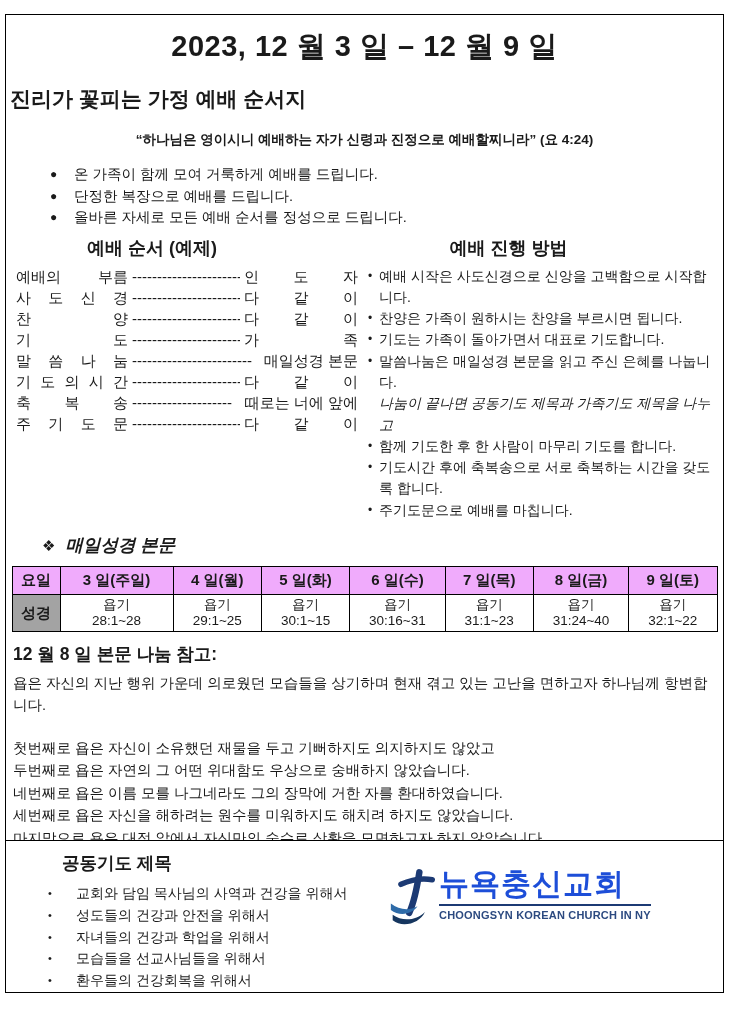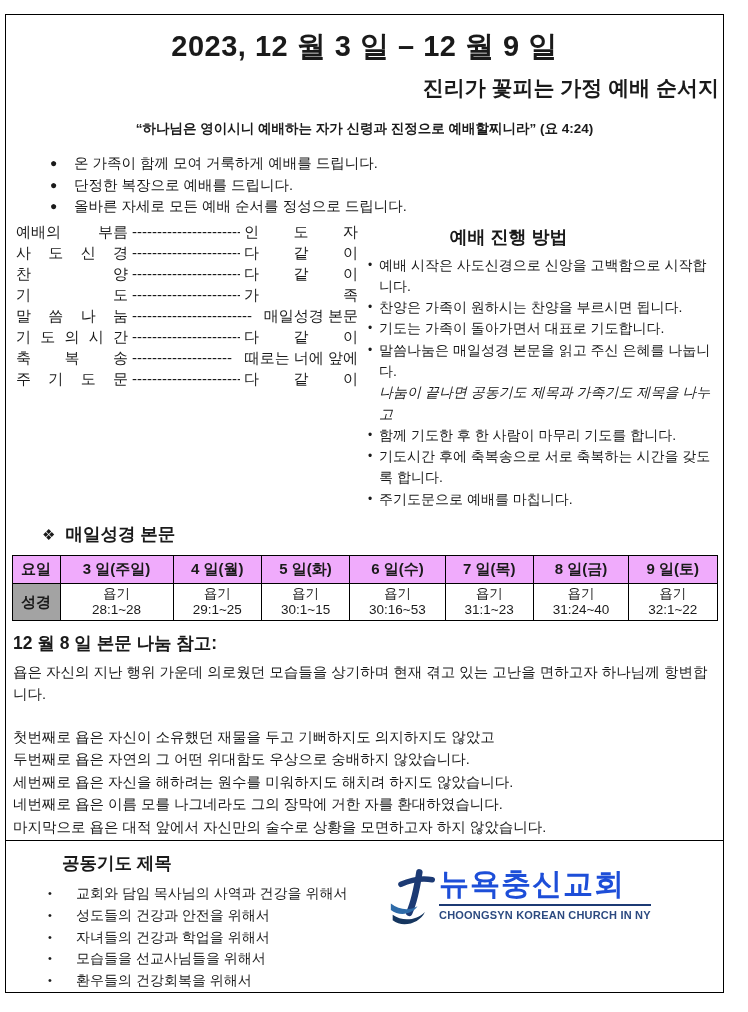--- a/index.html
+++ b/index.html
@@ -3,21 +3,21 @@
 <meta charset="utf-8">
 <style>
   * { box-sizing: border-box; margin: 0; padding: 0; }
   html,body { width: 748px; height: 1012px; background: #fff;
     font-family: "Liberation Sans", "DejaVu Sans", sans-serif; color: #1a1a1a; }
   .sheet { position: absolute; left: 5px; top: 14px; width: 719px; height: 979px;
     border: 1px solid #000; background: #fff; display: flex; flex-direction: column; }
   .main { height: 846px; overflow: hidden; padding: 0 4px; }
 
   .title { text-align: center; font-weight: bold; font-size: 29px; margin-top: 12px; letter-spacing: 0.5px; }
-  .subtitle { text-align: right; font-weight: bold; font-size: 21px; margin-top: 7px; }
+  .subtitle { text-align: left; font-weight: bold; font-size: 21px; margin-top: 18px; }
   .verse { text-align: center; font-weight: bold; font-size: 13.5px; margin-top: 18px; }
 
   .intro-list { margin-top: 15px; margin-left: 40px; }
   .intro-item { display: flex; font-size: 14.5px; line-height: 21.5px; }
   .intro-item .b { width: 24px; text-align: left; font-size: 12px; }
 
   .cols { display: flex; margin-top: 3px; }
   .col-left { width: 348px; flex-shrink: 0; padding-left: 6px; }
   .col-right { flex: 1; padding-left: 10px; }
   .col-head { font-weight: bold; font-size: 18px; text-align: center; margin: 4px 0 6px 0; }
@@ -27,21 +27,21 @@
   .order-row { display: flex; align-items: flex-end; font-size: 15px; line-height: 21px; }
   .order-label { width: 112px; flex-shrink: 0; text-align: justify; text-align-last: justify; }
   .order-dashes { flex: 1 1 auto; min-width: 0; overflow: hidden; white-space: nowrap; margin: 0 4px; }
   .order-value { flex-shrink: 0; white-space: nowrap; }
   .order-value.spread { width: 114px; text-align: justify; text-align-last: justify; }
 
   .method-item { display: flex; font-size: 14px; line-height: 21.3px; }
   .method-item .b { width: 11px; flex-shrink: 0; font-size: 12px; }
   .method-item.cont { padding-left: 11px; font-style: italic; }
 
-  .daily-head { font-weight: bold; font-size: 17.5px; margin: 12px 0 0 32px; }
+  .daily-head { font-weight: bold; font-size: 17.5px; margin: 12px 0 0 32px; font-style: italic; }
   .daily-head .diamond { font-size: 15px; margin-right: 10px; }
 
   table.scripture { border-collapse: collapse; margin: 9px auto 0 auto; width: 706px; }
   table.scripture th, table.scripture td { border: 1.5px solid #000; text-align: center; vertical-align: middle; }
   table.scripture th { background: #f0abfc; font-size: 15px; font-weight: bold; height: 28px; }
   table.scripture td { font-size: 13.5px; height: 37px; line-height: 16px; background: #fff; }
   table.scripture td.rowhead { background: #a3a3a3; font-weight: bold; font-size: 15px; }
   .c0 { width: 48px; }
 
   .notes { margin-top: 10px; padding-left: 3px; }
@@ -81,20 +81,21 @@
           <span>단정한 복장으로 예배를 드립니다.</span>
         </div>
       <div class="intro-item">
           <span class="b">●</span>
           <span>올바른 자세로 모든 예배 순서를 정성으로 드립니다.</span>
         </div>
     </div>
 
     <div class="cols">
       <div class="col-left">
+        <div class="col-head">예배 순서 (예제)</div>
 
         <div class="order-row">
           <span class="order-label">예배의 부름</span>
           <span class="order-dashes">------------------------</span>
           <span class="order-value spread">인 도 자</span>
         </div>
         <div class="order-row">
           <span class="order-label">사 도 신 경</span>
           <span class="order-dashes">------------------------</span>
           <span class="order-value spread">다 같 이</span>
@@ -192,21 +193,21 @@
         <td>
               <div>욥기</div>
               <div>29:1~25</div>
             </td>
         <td>
               <div>욥기</div>
               <div>30:1~15</div>
             </td>
         <td>
               <div>욥기</div>
-              <div>30:16~53</div>
+              <div>30:16~31</div>
             </td>
         <td>
               <div>욥기</div>
               <div>31:1~23</div>
             </td>
         <td>
               <div>욥기</div>
               <div>31:24~40</div>
             </td>
         <td>
@@ -216,22 +217,22 @@
       </tr>
     </tbody>
       </table>
 
     <div class="notes">
       <div class="notes-head">12 월 8 일 본문 나눔 참고:</div>
       <div class="bodyline">욥은 자신의 지난 행위 가운데 의로웠던 모습들을 상기하며 현재 겪고 있는 고난을 면하고자 하나님께 항변합니다.</div>
       <div class="spacer"></div>
       <div class="bodyline">첫번째로 욥은 자신이 소유했던 재물을 두고 기뻐하지도 의지하지도 않았고</div>
       <div class="bodyline">두번째로 욥은 자연의 그 어떤 위대함도 우상으로 숭배하지 않았습니다.</div>
+      <div class="bodyline">네번째로 욥은 이름 모를 나그네라도 그의 장막에 거한 자를 환대하였습니다.</div>
       <div class="bodyline">세번째로 욥은 자신을 해하려는 원수를 미워하지도 해치려 하지도 않았습니다.</div>
-      <div class="bodyline">네번째로 욥은 이름 모를 나그네라도 그의 장막에 거한 자를 환대하였습니다.</div>
       <div class="bodyline">마지막으로 욥은 대적 앞에서 자신만의 술수로 상황을 모면하고자 하지 않았습니다.</div>
 
     </div>
   </div>
 
   <div class="footer">
     <div class="footer-left">
       <div class="footer-head">공동기도 제목</div>
       <div class="pray-item">
           <span class="b">•</span>

